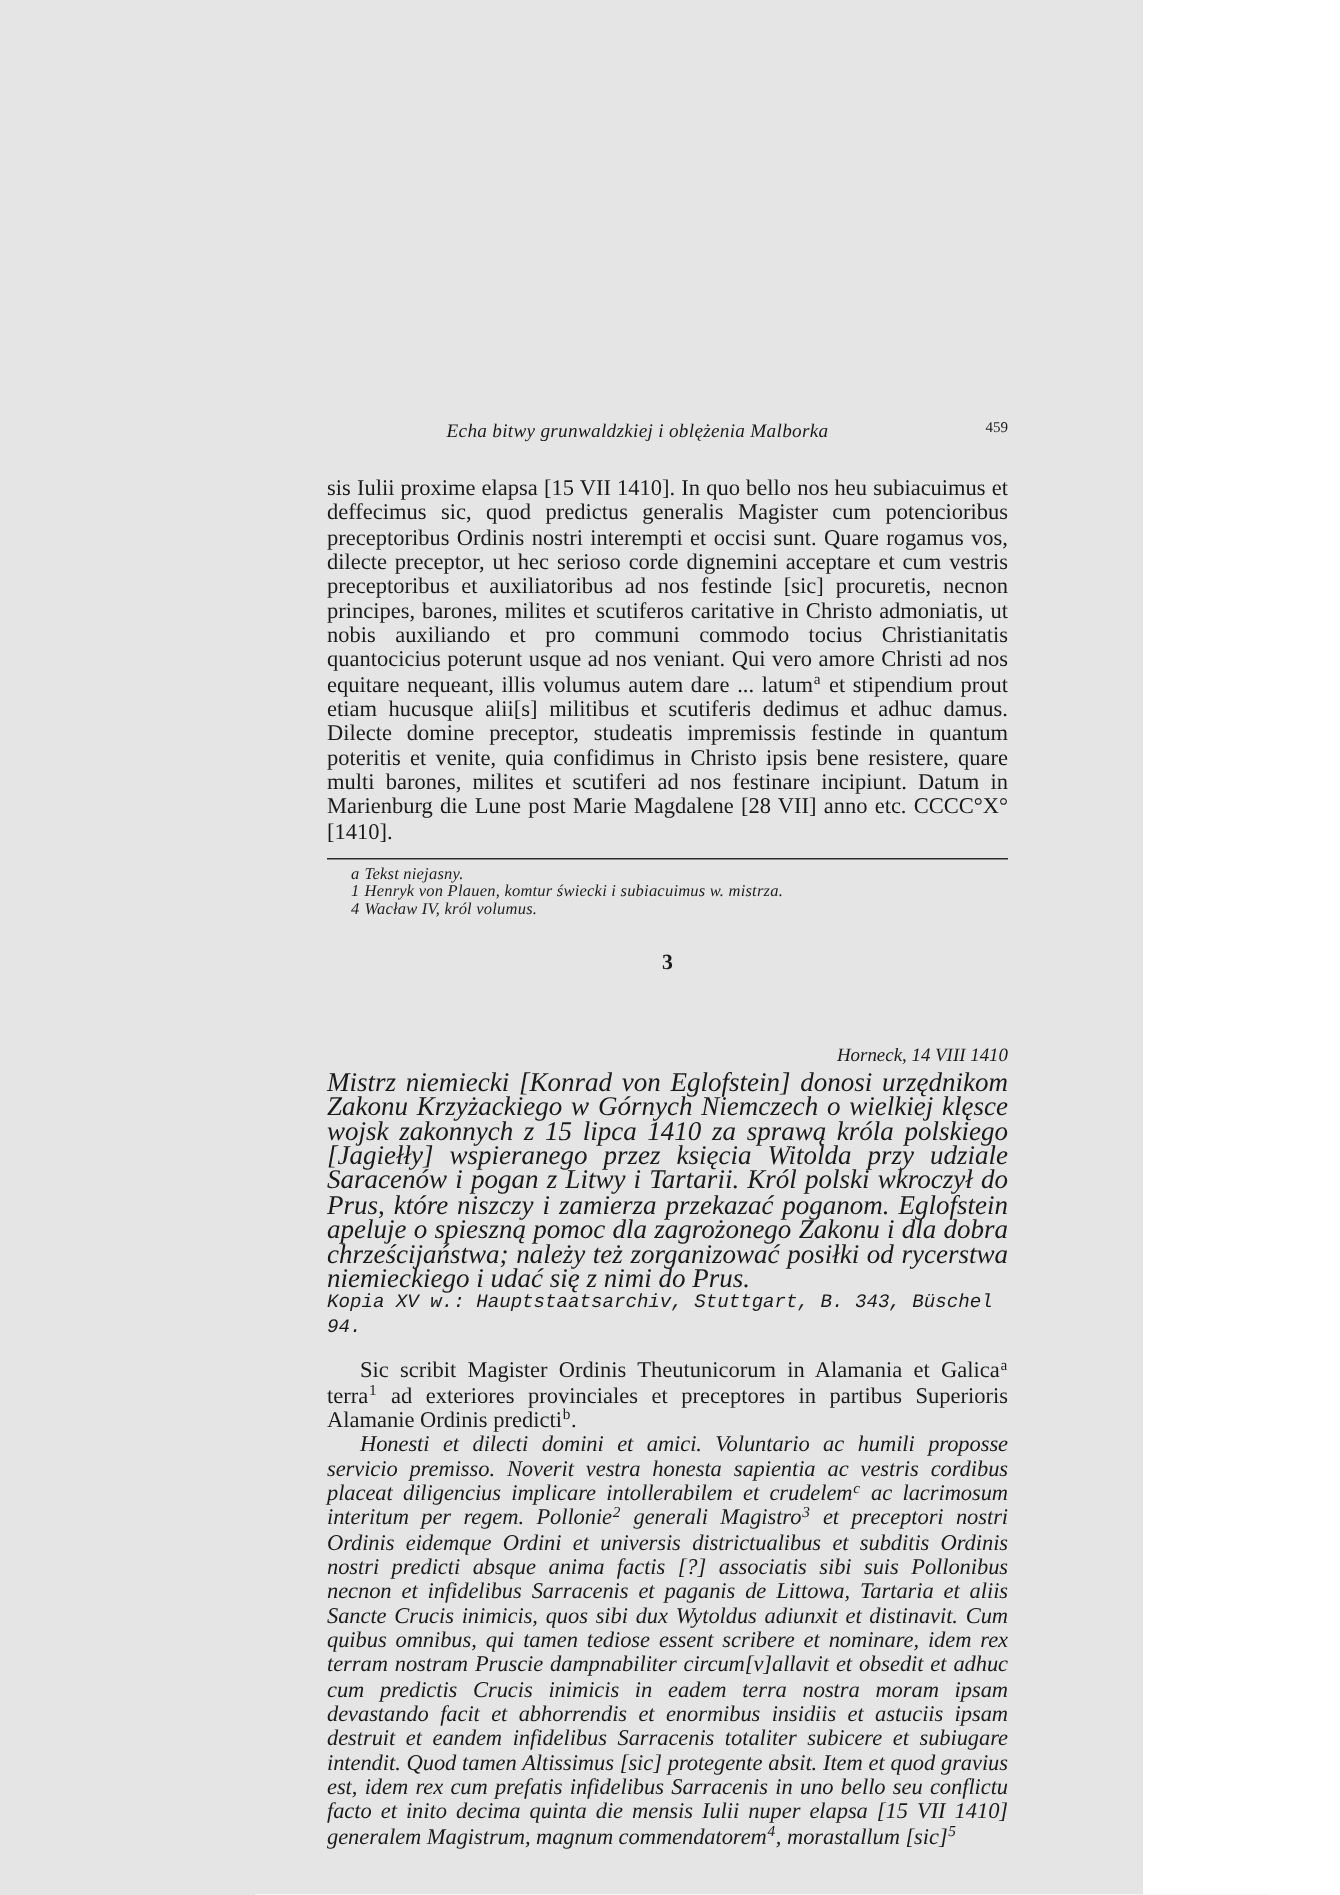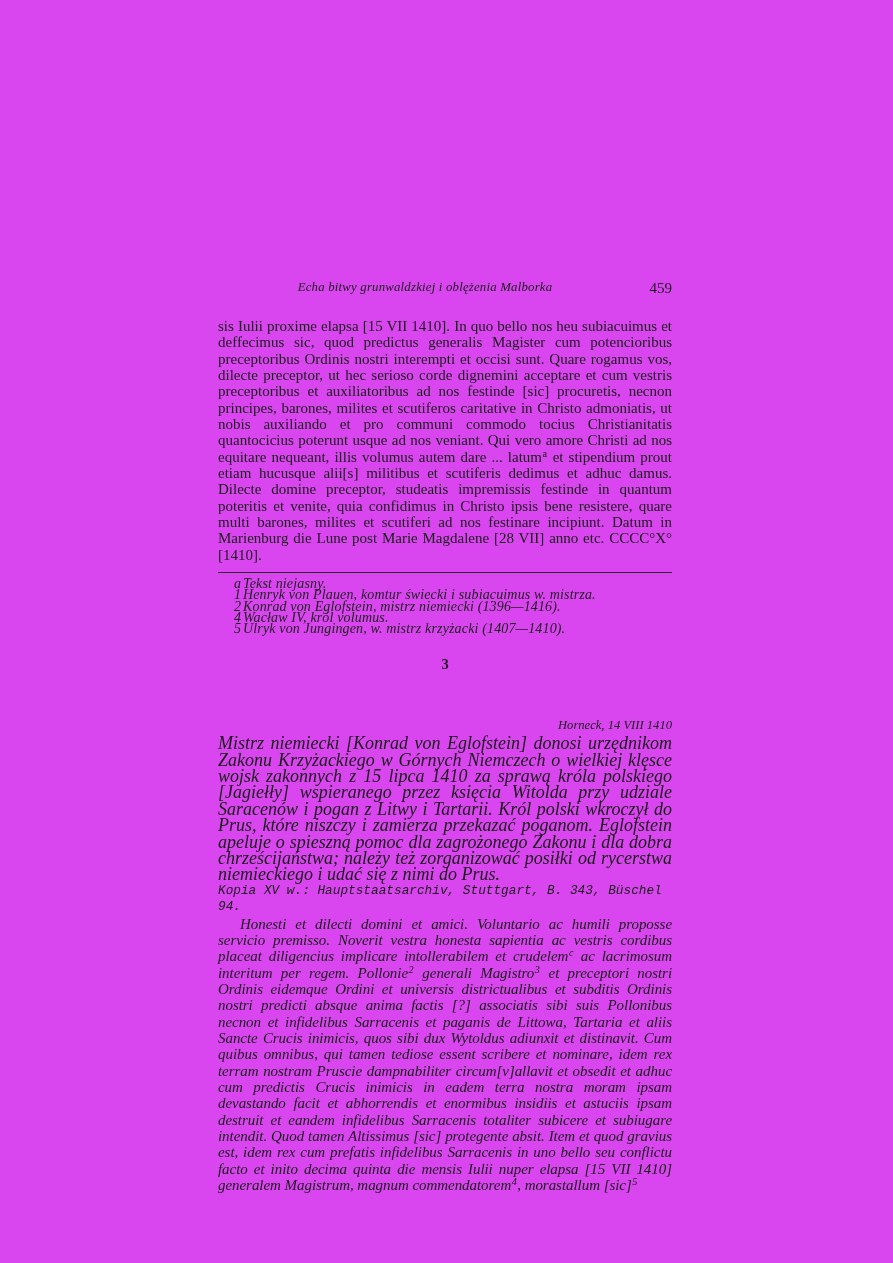--- a/index.html
+++ b/index.html
@@ -2,23 +2,23 @@
 <html><head>
 <meta charset="utf-8">
 <style>
   html, body {
     margin: 0;
     padding: 0;
     background: #ffffff;
   }
   .page {
     position: relative;
-    width: 893px;
+    width: 762px;
     height: 1263px;
-    background: #d946ef;
+    background: #e5e5e5;
     overflow: hidden;
     font-family: "Liberation Serif", "DejaVu Serif", serif;
     color: #1a1a1a;
   }
   .content {
     position: absolute;
     left: 218px;
     top: 280px;
     width: 454px;
   }
@@ -37,21 +37,21 @@
     text-align: center;
     font-style: italic;
     font-size: 12.8px;
     letter-spacing: 0.2px;
     padding-right: 40px;
   }
   .runhead-folio {
     position: absolute;
     right: 0;
     top: 0;
-    font-size: 15px;
+    font-size: 10px;
   }
 
   
   .body-par {
     font-size: 15px;
     line-height: 16.35px;
     text-align: justify;
     text-justify: inter-word;
     margin: 0;
     hyphens: manual;
@@ -69,21 +69,21 @@
   
   .fn-rule {
     width: 100%;
     height: 0;
     border-top: 1.1px solid #2b2b2b;
     margin: 9px 0 5px 0;
   }
   .footnotes {
     padding-left: 16px;
     font-style: italic;
-    font-size: 14px;
+    font-size: 11px;
     line-height: 11.2px;
     letter-spacing: 0.15px;
     color: #1d1d1d;
   }
   .fn-line { white-space: nowrap; }
   .fn-num {
     display: inline-block;
     min-width: 9px;
     font-style: italic;
   }
@@ -131,30 +131,29 @@
       <div class="runhead-title">Echa bitwy grunwaldzkiej i oblężenia Malborka</div>
       <div class="runhead-folio">459</div>
     </div>
 
     <p class="body-par"><span>sis Iulii proxime elapsa [15 VII 1410]. In quo bello nos heu subiacuimus et deffecimus sic, quod predictus generalis Magister cum potencioribus preceptoribus Ordinis nostri interempti et occisi sunt. Quare rogamus vos, dilecte preceptor, ut hec serioso corde dignemini acceptare et cum vestris preceptoribus et auxiliatoribus ad nos festinde [sic] procuretis, necnon principes, barones, milites et scutiferos caritative in Christo admoniatis, ut nobis auxiliando et pro communi commodo tocius Christianitatis quantocicius poterunt usque ad nos veniant. Qui vero amore Christi ad nos equitare nequeant, illis volumus autem dare ... latum</span><sup class="mark">a</sup><span> et stipendium prout etiam hucusque alii[s] militibus et scutiferis dedimus et adhuc damus. Dilecte domine preceptor, studeatis impremissis festinde in quantum poteritis et venite, quia confidimus in Christo ipsis bene resistere, quare multi barones, milites et scutiferi ad nos festinare incipiunt. Datum in Marienburg die Lune post Marie Magdalene [28 VII] anno etc. CCCC°X° [1410].</span></p>
 
     <div class="fn-rule"></div>
     <div class="footnotes">
       <div class="fn-line"><span class="fn-num">a</span><span>Tekst niejasny.</span></div>
       <div class="fn-line"><span class="fn-num">1</span><span>Henryk von Plauen, komtur świecki i subiacuimus w. mistrza.</span></div>
-      <div class="fn-line"><span class="fn-num">2</span><span>Konrad von Eglofstein, mistrz niemiecki (1396—1416).</span></div>
       <div class="fn-line"><span class="fn-num">4</span><span>Wacław IV, król volumus.</span></div>
-      <div class="fn-line"><span class="fn-num">5</span><span>Ulryk von Jungingen, w. mistrz krzyżacki (1407—1410).</span></div>
     </div>
 
     <div class="sec-number">3</div>
 
     <div class="dateline">Horneck, 14 VIII 1410</div>
 
     <p class="regest">Mistrz niemiecki [Konrad von Eglofstein] donosi urzędnikom Zakonu Krzyżackiego w Górnych Niemczech o wielkiej klęsce wojsk zakonnych z 15 lipca 1410 za sprawą króla polskiego [Jagiełły] wspieranego przez księcia Witolda przy udziale Saracenów i pogan z Litwy i Tartarii. Król polski wkroczył do Prus, które niszczy i zamierza przekazać poganom. Eglofstein apeluje o spieszną pomoc dla zagrożonego Zakonu i dla dobra chrześcijaństwa; należy też zorganizować posiłki od rycerstwa niemieckiego i udać się z nimi do Prus.</p>
 
     <p class="source">Kopia XV w.: Hauptstaatsarchiv, Stuttgart, B. 343, Büschel 94.</p>
 
+    <p class="body-par indent gap-before"><span>Sic scribit Magister Ordinis Theutunicorum in Alamania et Galica</span><sup class="mark">a</sup><span> terra</span><sup class="mark">1</sup><span> ad exteriores provinciales et preceptores in partibus Superioris Alamanie Ordinis predicti</span><sup class="mark">b</sup><span>.</span></p>
 
     <p class="body-par indent tight"><span>Honesti et dilecti domini et amici. Voluntario ac humili proposse servicio premisso. Noverit vestra honesta sapientia ac vestris cordibus placeat diligencius implicare intollerabilem et crudelem</span><sup class="mark">c</sup><span> ac lacrimosum interitum per regem. Pollonie</span><sup class="mark">2</sup><span> generali Magistro</span><sup class="mark">3</sup><span> et preceptori nostri Ordinis eidemque Ordini et universis districtualibus et subditis Ordinis nostri predicti absque anima factis [?] associatis sibi suis Pollonibus necnon et infidelibus Sarracenis et paganis de Littowa, Tartaria et aliis Sancte Crucis inimicis, quos sibi dux Wytoldus adiunxit et distinavit. Cum quibus omnibus, qui tamen tediose essent scribere et nominare, idem rex terram nostram Pruscie dampnabiliter circum[v]allavit et obsedit et adhuc cum predictis Crucis inimicis in eadem terra nostra moram ipsam devastando facit et abhorrendis et enormibus insidiis et astuciis ipsam destruit et eandem infidelibus Sarracenis totaliter subicere et subiugare intendit. Quod tamen Altissimus [sic] protegente absit. Item et quod gravius est, idem rex cum prefatis infidelibus Sarracenis in uno bello seu conflictu facto et inito decima quinta die mensis Iulii nuper elapsa [15 VII 1410] generalem Magistrum, magnum commendatorem</span><sup class="mark">4</sup><span>, morastallum [sic]</span><sup class="mark">5</sup></p>
 
   </div>
 </div>
 
 </body></html>

